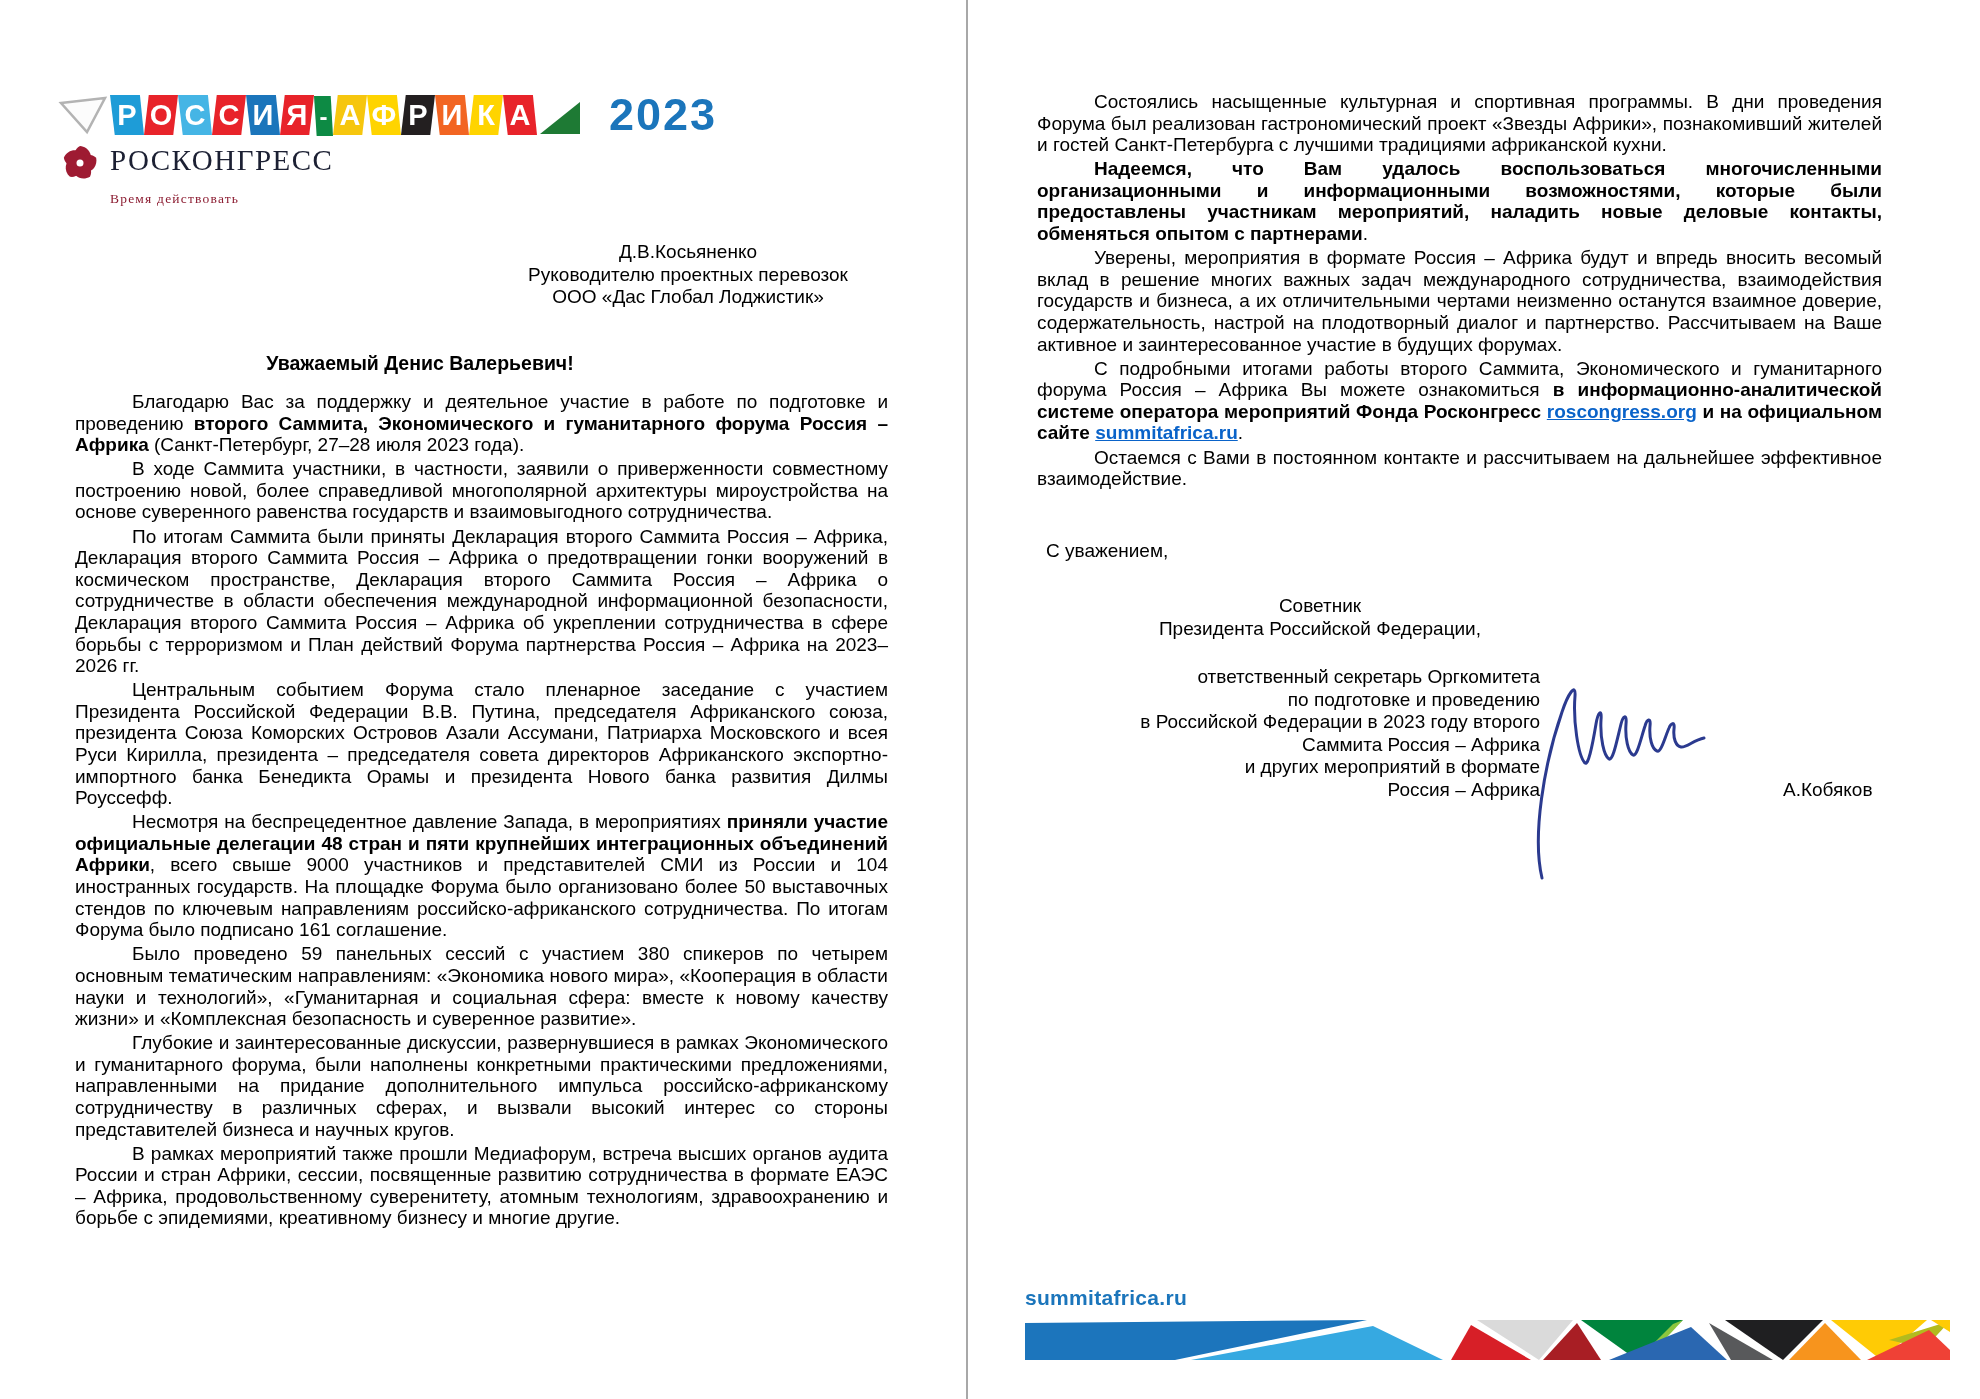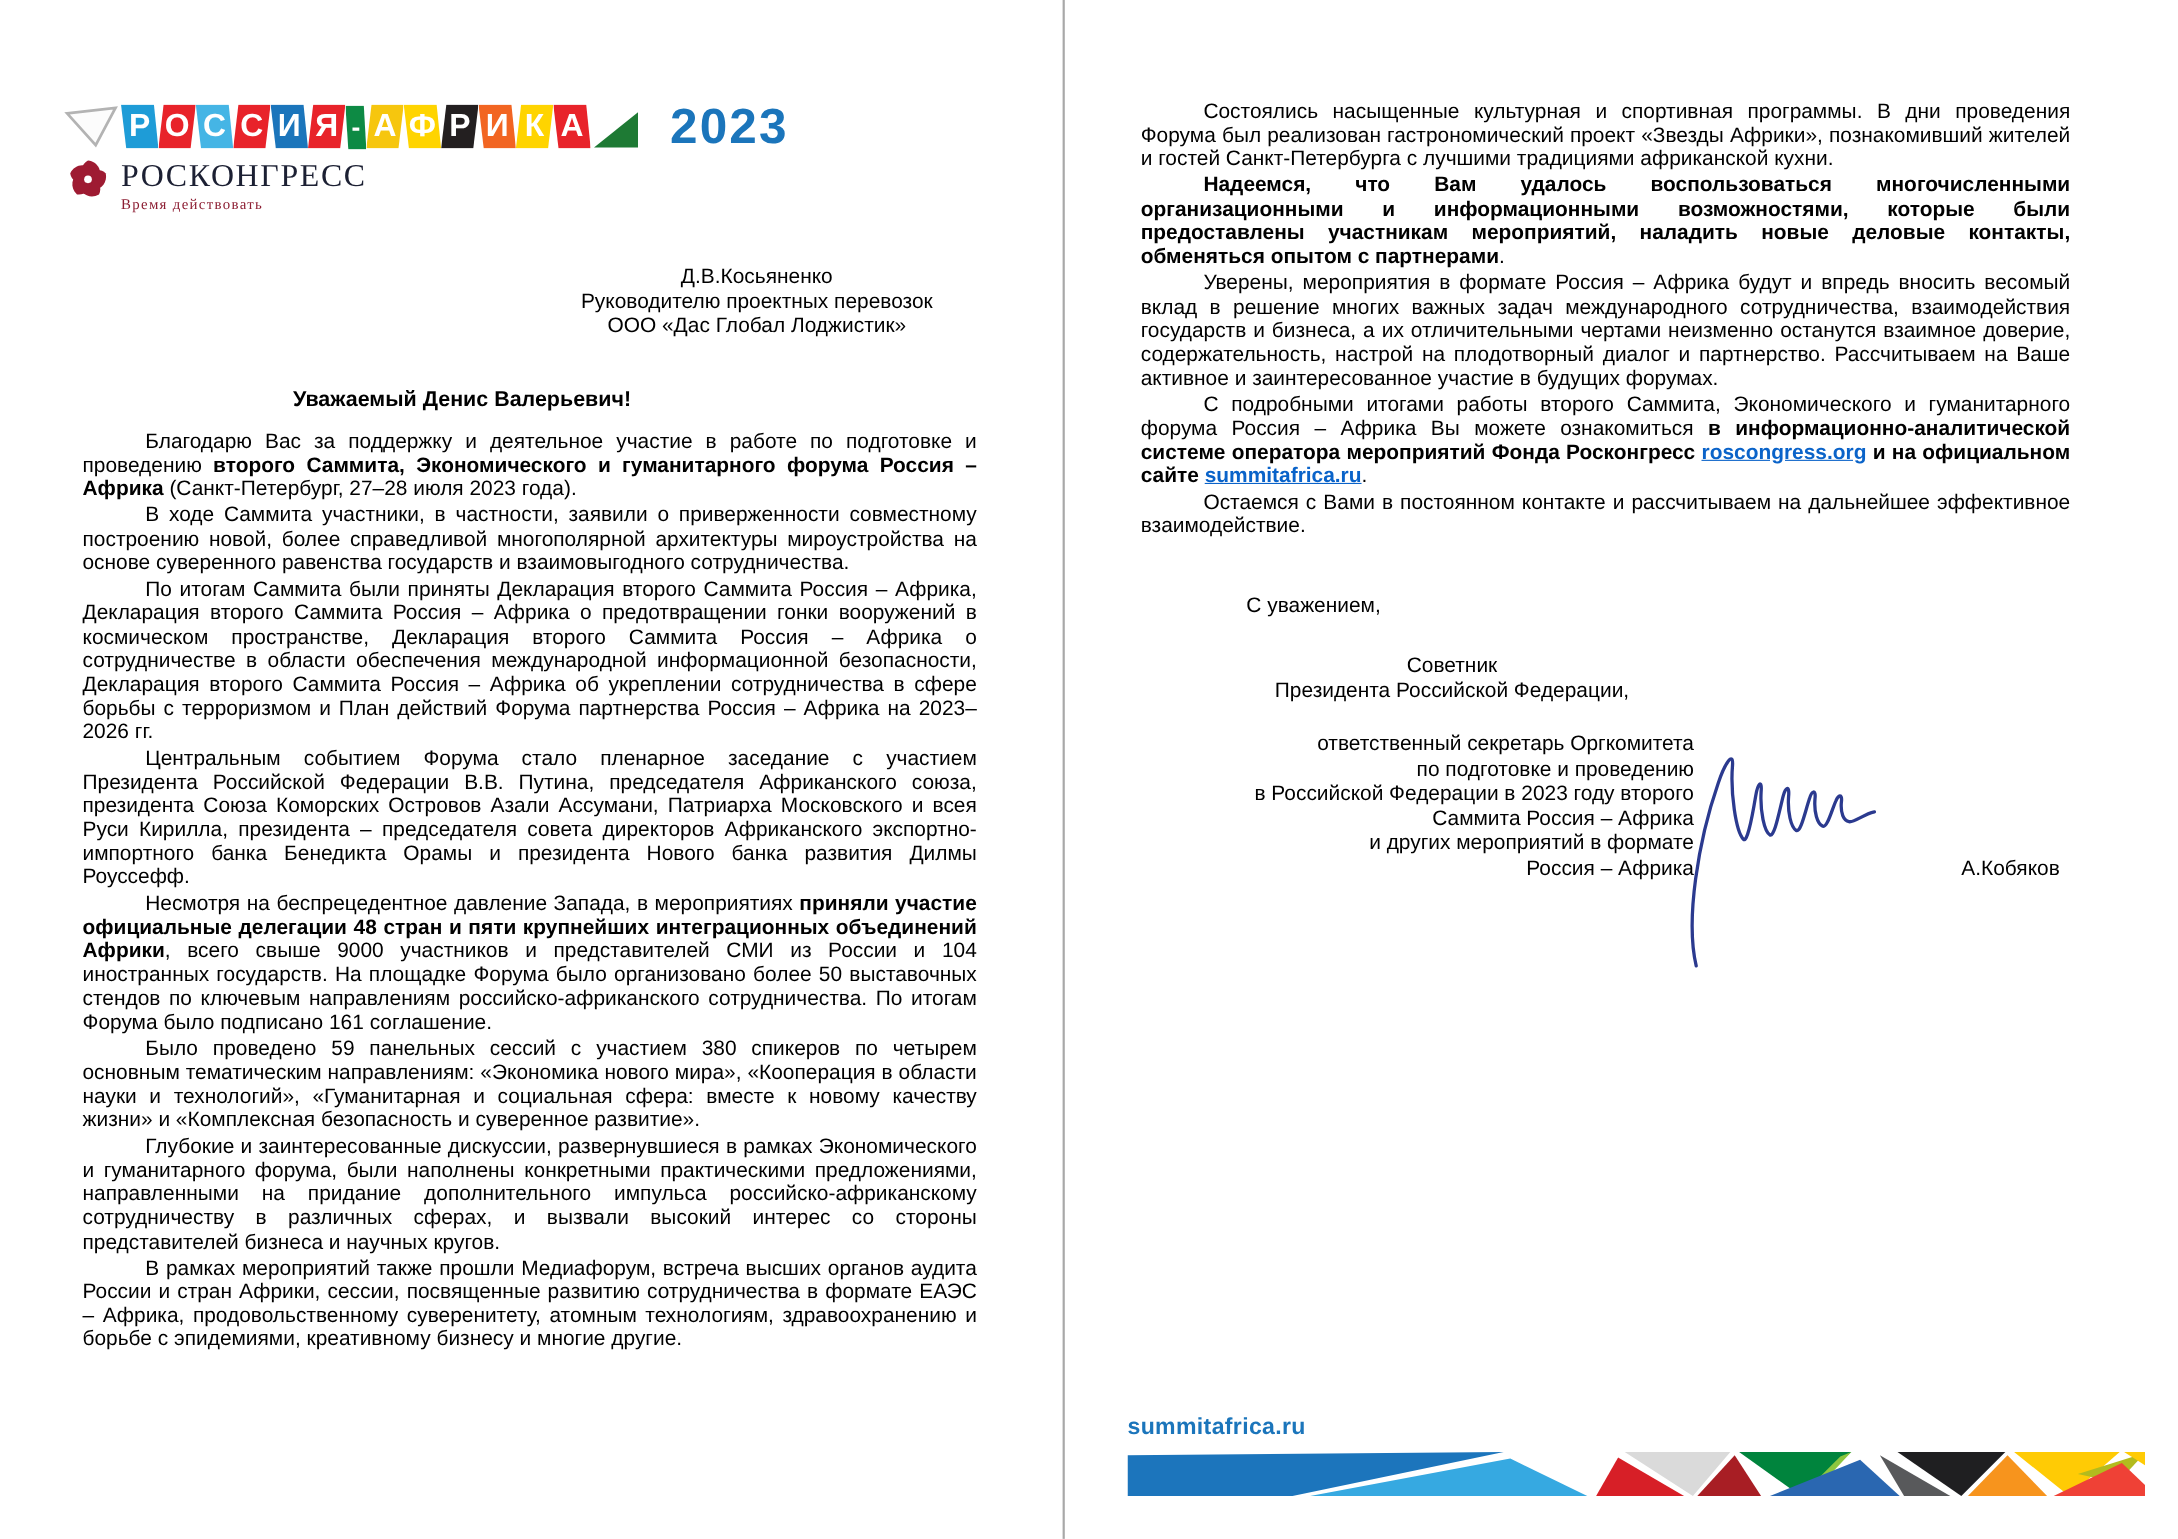--- a/index.html
+++ b/index.html
@@ -10,31 +10,31 @@
   #logo-band{left:58px;top:94px;display:flex;align-items:flex-end;gap:2px;}
   .logo-letter{display:inline-block;width:34px;height:40px;text-align:center;
     font-weight:bold;font-size:29px;line-height:41px;color:#fff;
     clip-path:polygon(14% 0,100% 0,86% 100%,0 100%);}
   .logo-letter:nth-child(odd){clip-path:polygon(0 0,88% 0,100% 100%,14% 100%);}
   .logo-letter.narrow{width:19px;font-size:24px;}
   #logo-year{margin-left:26px;font-weight:bold;font-size:45px;line-height:42px;letter-spacing:2px;color:#1b75bb;}
   
   #ros-logo{left:58px;top:138px;display:flex;align-items:flex-start;justify-content:space-between;}
   #ros-name{font-family:"Liberation Serif",serif;font-size:29px;line-height:32px;letter-spacing:1.5px;color:#1c2033;margin-top:6px;}
-  #ros-tagline{font-family:"Liberation Serif",serif;font-size:13.5px;letter-spacing:1.2px;color:#8c1d32;margin-top:2px;}
+  #ros-tagline{font-family:"Liberation Serif",serif;font-size:13.5px;letter-spacing:1.2px;color:#8c1d32;margin-top:15px;}
   
   .bodytext p{font-size:19px;line-height:21.6px;text-align:justify;text-indent:57px;margin:0 0 2.5px 0;}
   .bodytext .b{font-weight:bold;}
   .doclink{color:#0a63c9;font-weight:bold;text-decoration:underline;cursor:pointer;}
   #addressee{left:488px;top:241px;width:400px;text-align:center;font-size:19px;line-height:22.5px;}
   #salutation{left:75px;top:352px;width:690px;text-align:center;font-weight:bold;font-size:19.5px;}
   #body1{left:75px;top:391px;width:813px;}
   #divider{left:966px;top:0;width:2px;height:1399px;background:#a8a8a8;}
   #body2{left:1037px;top:91px;width:845px;}
-  #closing{left:1133px;top:540px;font-size:19px;}
+  #closing{left:1046px;top:540px;font-size:19px;}
   .sig-lines{width:440px;text-align:center;font-size:19px;line-height:22.5px;}
   #signoff-top{left:1100px;top:595px;}
   #signoff-block{left:1100px;top:666px;text-align:right;}
   #signer{left:1783px;top:779px;font-size:19px;}
   #footer-link{left:1025px;top:1286px;font-size:21px;font-weight:600;letter-spacing:.3px;color:#1b75bb;}
   #stripe{left:1025px;top:1320px;}
   #signature{left:1528px;top:668px;}
 </style>
 </head>
 <body>

